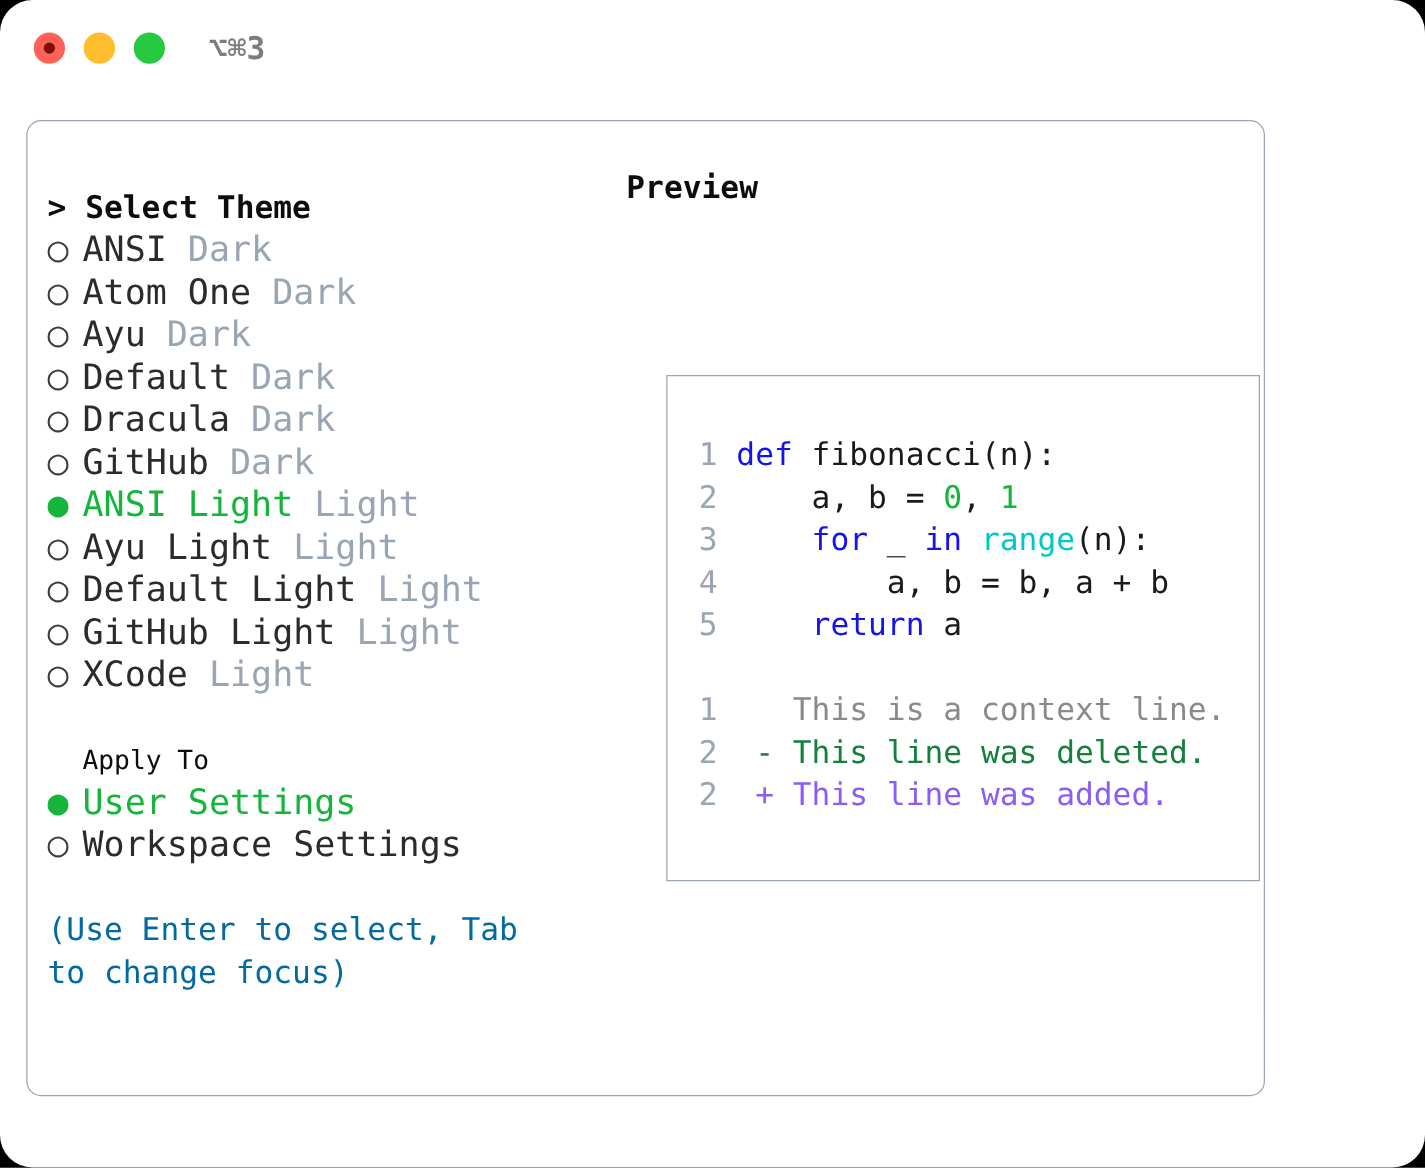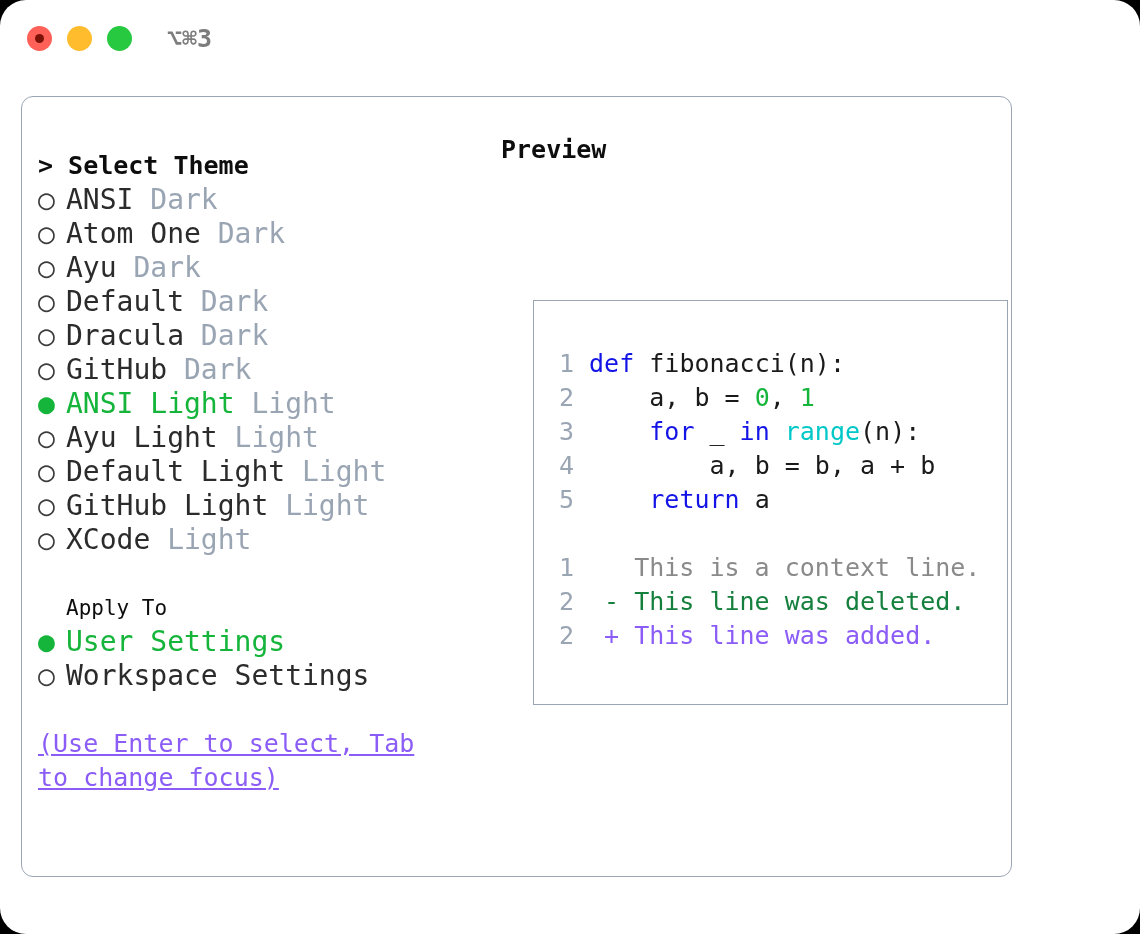--- a/index.html
+++ b/index.html
@@ -121,23 +121,22 @@
     white-space: pre;
     color: #0d0d0d;
     padding-left: 28px;
   }
 
   .spacer-row { height: 34px; }
 
   #hint {
     font-size: 25px;
     line-height: 34px;
-    color: #8b5cf6;
+    color: #0369a1;
     width: 420px;
-    text-decoration: underline;
   }
 
   
   #preview-box {
     position: absolute;
     left: 511px;
     top: 203px;
     width: 475px;
     height: 405px;
     border: 1px solid #9aa5b4;

